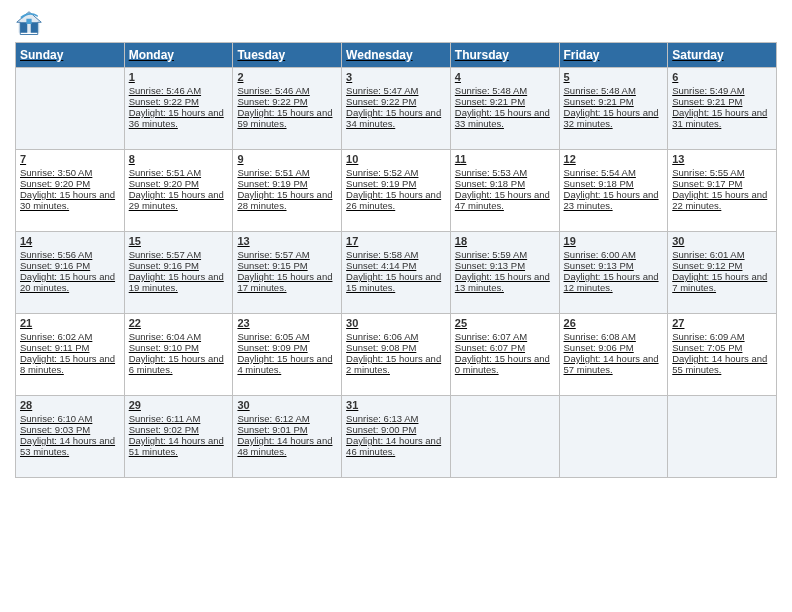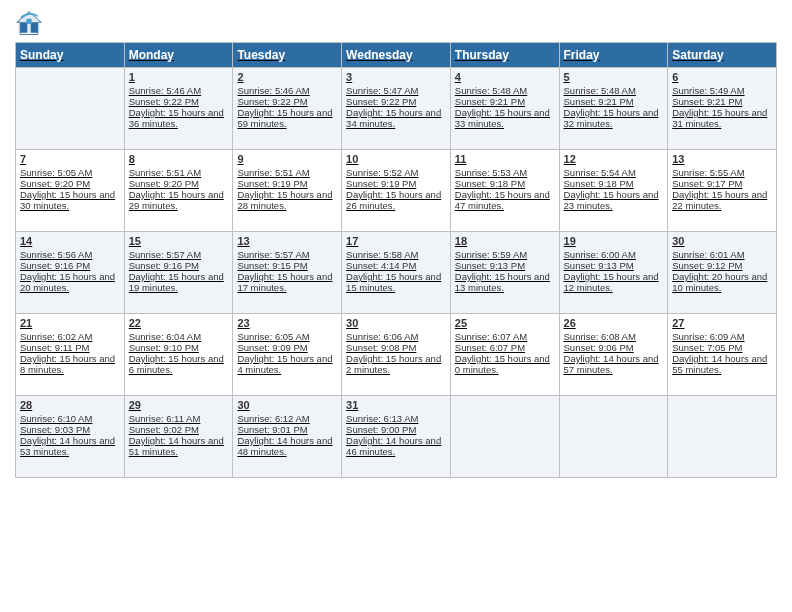--- a/index.html
+++ b/index.html
@@ -166,21 +166,21 @@
           <td>
           <span class="day-num">6</span>
           <span>Sunrise: 5:49 AM</span><br>
           <span>Sunset: 9:21 PM</span><br>
           <span>Daylight: 15 hours and 31 minutes.</span>
         </td>
         </tr>
         <tr class="row-normal">
           <td>
           <span class="day-num">7</span>
-          <span>Sunrise: 5:05 AM</span><br>
+          <span>Sunrise: 3:50 AM</span><br>
           <span>Sunset: 9:20 PM</span><br>
           <span>Daylight: 15 hours and 30 minutes.</span>
         </td>
           <td>
           <span class="day-num">8</span>
           <span>Sunrise: 5:51 AM</span><br>
           <span>Sunset: 9:20 PM</span><br>
           <span>Daylight: 15 hours and 29 minutes.</span>
         </td>
           <td>
@@ -248,21 +248,21 @@
           <td>
           <span class="day-num">19</span>
           <span>Sunrise: 6:00 AM</span><br>
           <span>Sunset: 9:13 PM</span><br>
           <span>Daylight: 15 hours and 12 minutes.</span>
         </td>
           <td>
           <span class="day-num">30</span>
           <span>Sunrise: 6:01 AM</span><br>
           <span>Sunset: 9:12 PM</span><br>
-          <span>Daylight: 20 hours and 10 minutes.</span>
+          <span>Daylight: 15 hours and 7 minutes.</span>
         </td>
         </tr>
         <tr class="row-normal">
           <td>
           <span class="day-num">21</span>
           <span>Sunrise: 6:02 AM</span><br>
           <span>Sunset: 9:11 PM</span><br>
           <span>Daylight: 15 hours and 8 minutes.</span>
         </td>
           <td>

